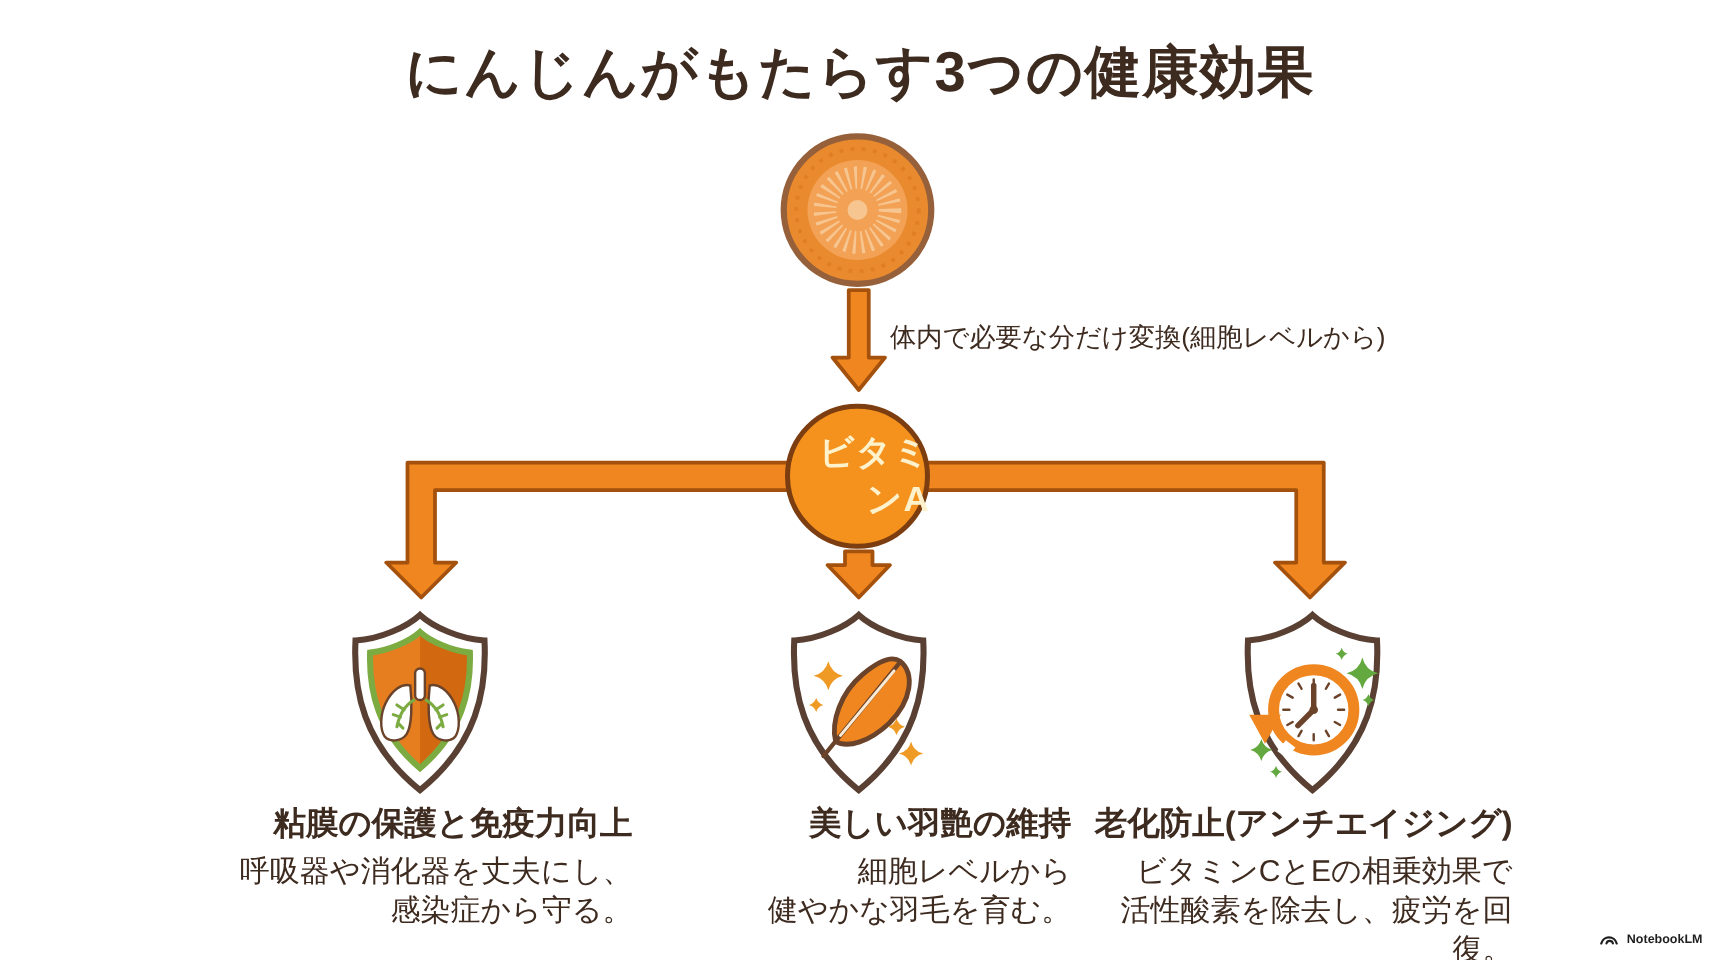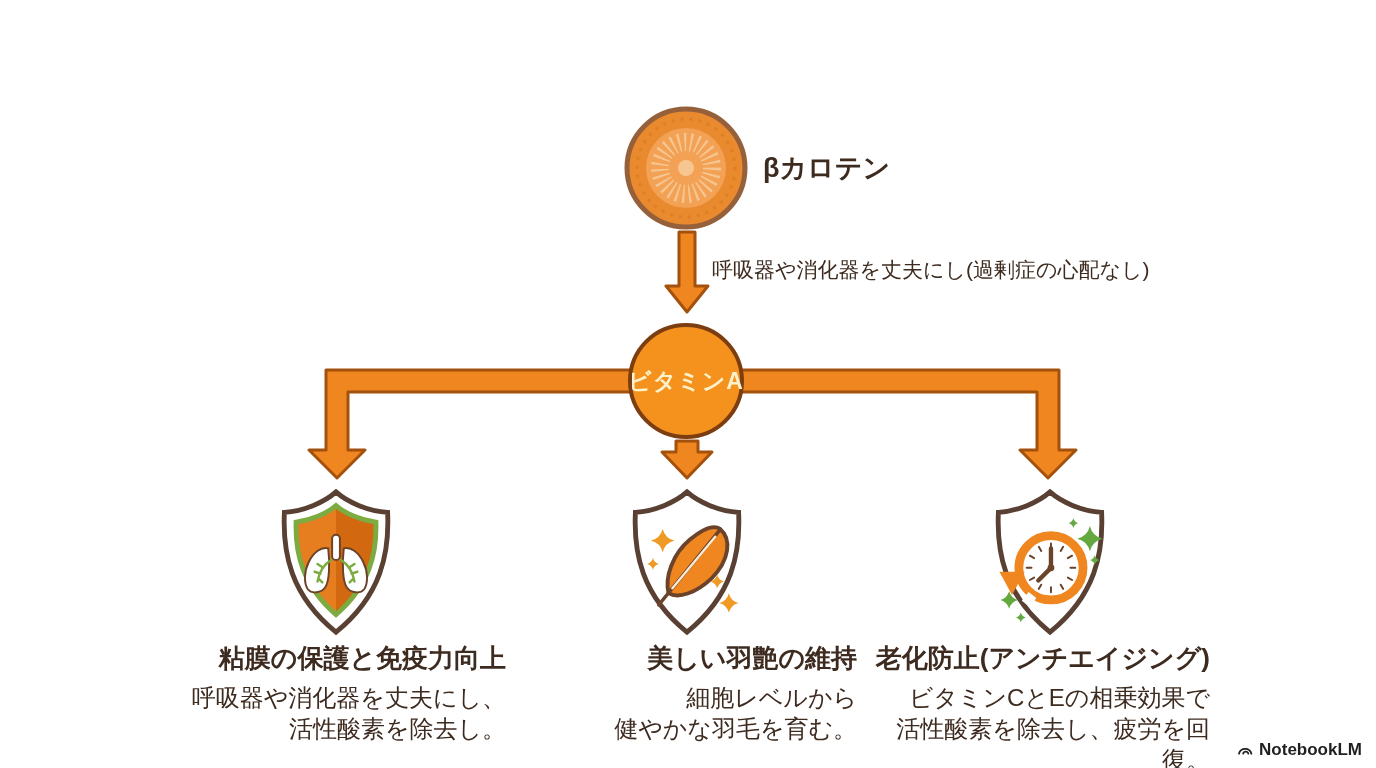--- a/index.html
+++ b/index.html
@@ -23,21 +23,21 @@
   .title{
     position:absolute;top:28px;left:0;width:100%;text-align:center;
     font-size:45px;font-weight:700;letter-spacing:1px;color:var(--ink);
   }
   .overlay-svg{position:absolute;left:0;top:0;}
   .arrow{fill:var(--arrow-fill);stroke:var(--arrow-stroke);stroke-width:3;stroke-linejoin:round;}
   .hub-circle{fill:var(--node-fill);stroke:var(--node-stroke);stroke-width:4;}
   .hub-label{
     position:absolute;left:628px;top:325px;width:116px;height:112px;
     display:flex;align-items:center;justify-content:center;
-    font-size:23px;font-weight:700;color:var(--node-text);letter-spacing:1px;
+    font-size:28px;font-weight:700;color:var(--node-text);letter-spacing:1px;text-align:right;
   }
   .source-label{
     position:absolute;left:763px;top:150px;
     font-size:27px;font-weight:700;color:var(--ink);
   }
   .conversion-note{
     position:absolute;left:712px;top:256px;
     font-size:21px;font-weight:500;color:var(--ink);
   }
   .shield-svg{position:absolute;width:146px;height:152px;}
@@ -46,29 +46,30 @@
   .shield-right{left:977px;top:486px;}
   .caption{position:absolute;top:642px;width:340px;text-align:right;}
   .caption-left{left:166px;}
   .caption-mid{left:517px;}
   .caption-right{left:870px;}
   .caption h2{font-size:26px;font-weight:700;color:var(--ink);line-height:1.25;}
   .caption p{margin-top:7px;font-size:24px;font-weight:500;color:var(--ink);line-height:1.3;}
   .footer{
     position:absolute;right:14px;bottom:8px;
     display:flex;align-items:center;gap:5px;color:var(--footer-ink);
-    font-size:17px;font-weight:600;
+    font-size:10px;font-weight:600;
   }
   .footer svg{display:block;}
 </style>
 </head>
 <body>
 
 <div class="canvas">
 
+  <div class="title">にんじんがもたらす3つの健康効果</div>
 
   <svg class="overlay-svg" width="1376" height="768" viewBox="0 0 1376 768">
 
     <g>
       <circle cx="686" cy="168" r="59" fill="var(--carrot-fill)" stroke="var(--carrot-border)" stroke-width="5"></circle>
       <circle cx="686" cy="168" r="49" fill="none" stroke="#DF7E24" stroke-width="3" stroke-dasharray="3 6"></circle>
       <circle cx="686" cy="168" r="40" fill="var(--carrot-core)"></circle>
       <circle cx="686" cy="168" r="26" fill="none" stroke="var(--carrot-line)" stroke-width="18" stroke-dasharray="2 4"></circle>
       <circle cx="686" cy="168" r="8" fill="#F7C690"></circle>
     </g>
@@ -76,22 +77,21 @@
     <path class="arrow" d="M679 232 L695 232 L695 286 L708 286 L687 312 L666 286 L679 286 Z"></path>
 
     <path class="arrow" d="M326 370 L1059 370 L1059 450 L1076 450 L1048 478 L1020 450 L1037 450 L1037 392
              L348 392 L348 450 L365 450 L337 478 L309 450 L326 450 Z"></path>
 
     <path class="arrow" d="M676 441 L698 441 L698 452 L712 452 L687 478 L662 452 L676 452 Z"></path>
 
     <circle class="hub-circle" cx="686" cy="381" r="56"></circle>
   </svg>
 
-  <div class="source-label">βカロテン</div>
-  <div class="conversion-note">呼吸器や消化器を丈夫にし(過剰症の心配なし)</div>
+  <div class="conversion-note">体内で必要な分だけ変換(細胞レベルから)</div>
   <div class="hub-label">ビタミンA</div>
 
   <svg class="shield-svg shield-left" viewBox="0 0 150 156">
     <defs>
       <linearGradient id="shieldGrad" x1="0" y1="0" x2="1" y2="0">
         <stop offset="0.5" style="stop-color:var(--shield-orange-left)"></stop>
         <stop offset="0.5" style="stop-color:var(--shield-orange-right)"></stop>
       </linearGradient>
     </defs>
     <path d="M75 6 C64 16 42 26 22 27 C20 68 28 112 75 150 C122 112 130 68 128 27 C108 26 86 16 75 6 Z" fill="#FFFFFF" stroke="var(--shield-outline)" stroke-width="5"></path>
@@ -134,21 +134,21 @@
       <path d="M121 71 Q122.2 75 126 76 Q122.2 77 121 81 Q119.8 77 116 76 Q119.8 75 121 71 Z" fill="var(--sparkle-green)"></path>
       <path d="M33 108 Q35 115 42 117 Q35 119 33 126 Q31 119 24 117 Q31 115 33 108 Z" fill="var(--sparkle-green)"></path>
       <path d="M45 130 Q46.2 134 50 135 Q46.2 136 45 140 Q43.8 136 40 135 Q43.8 134 45 130 Z" fill="var(--sparkle-green)"></path>
     </g>
   </svg>
 
   <div class="caption caption-left">
     <h2>粘膜の保護と免疫力向上</h2>
     <p>
       <span>呼吸器や消化器を丈夫にし、</span><br>
-      <span>活性酸素を除去し。</span>
+      <span>感染症から守る。</span>
     </p>
   </div>
 
   <div class="caption caption-mid">
     <h2>美しい羽艶の維持</h2>
     <p>
       <span>細胞レベルから</span><br>
       <span>健やかな羽毛を育む。</span>
     </p>
   </div>

